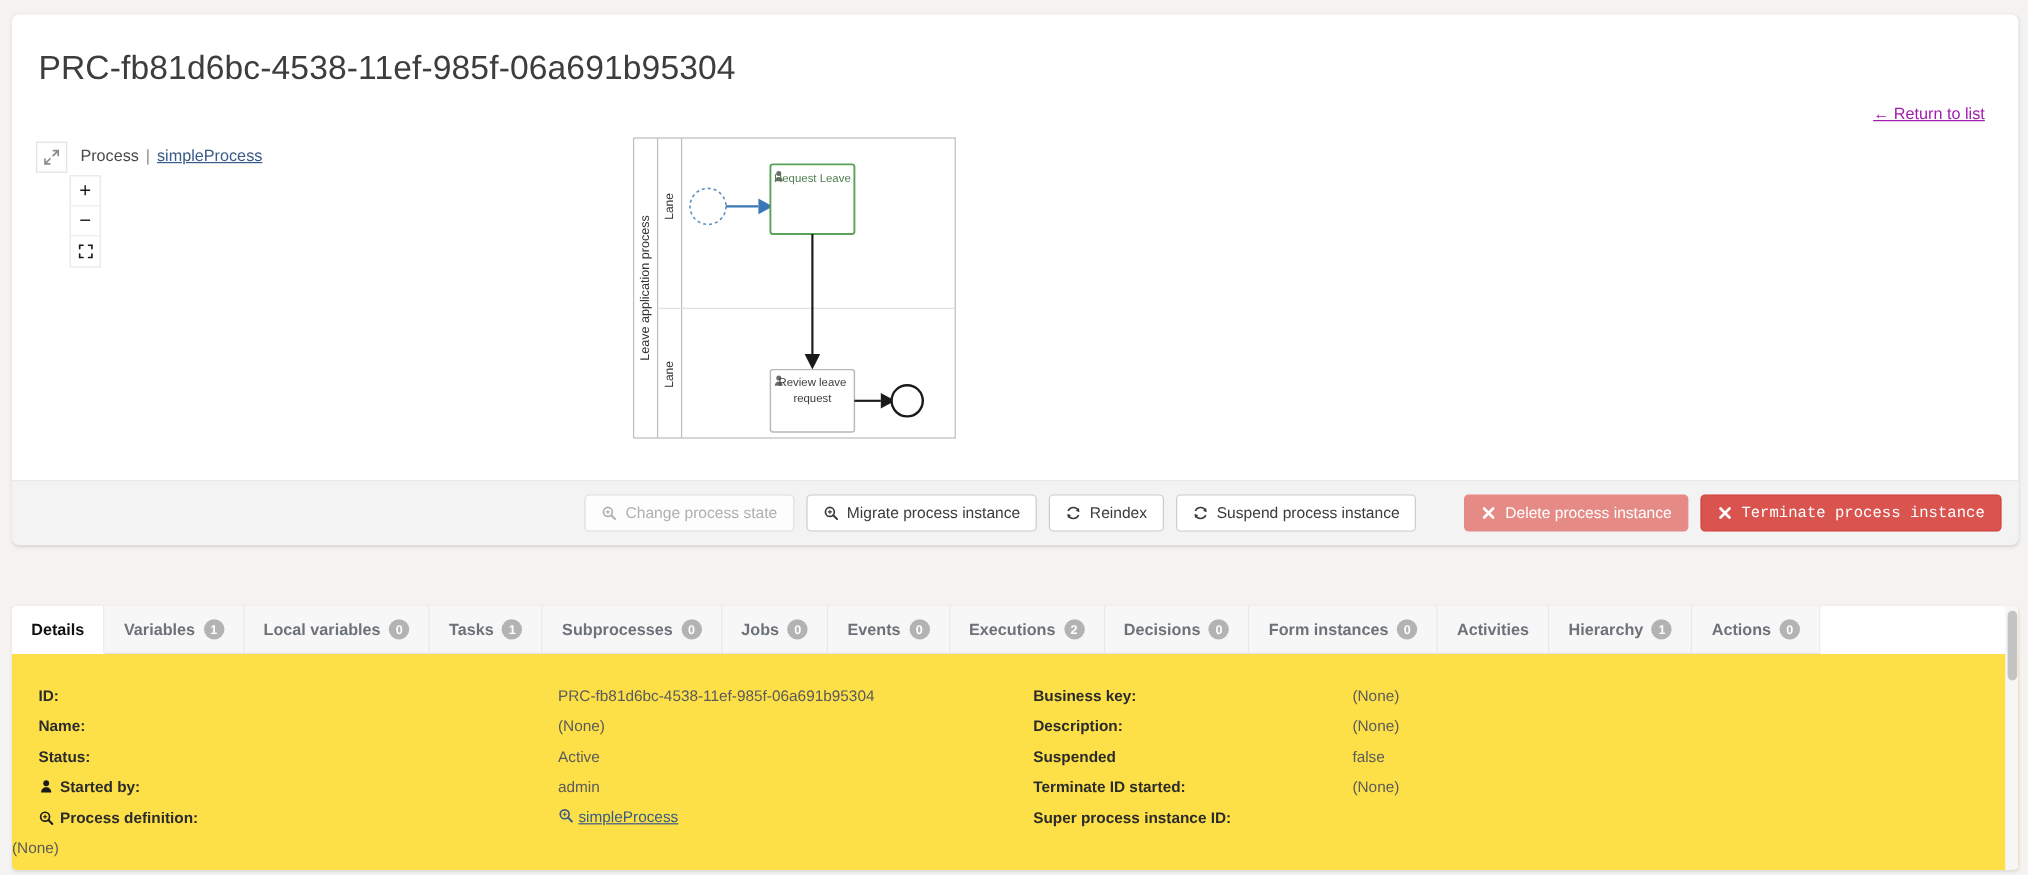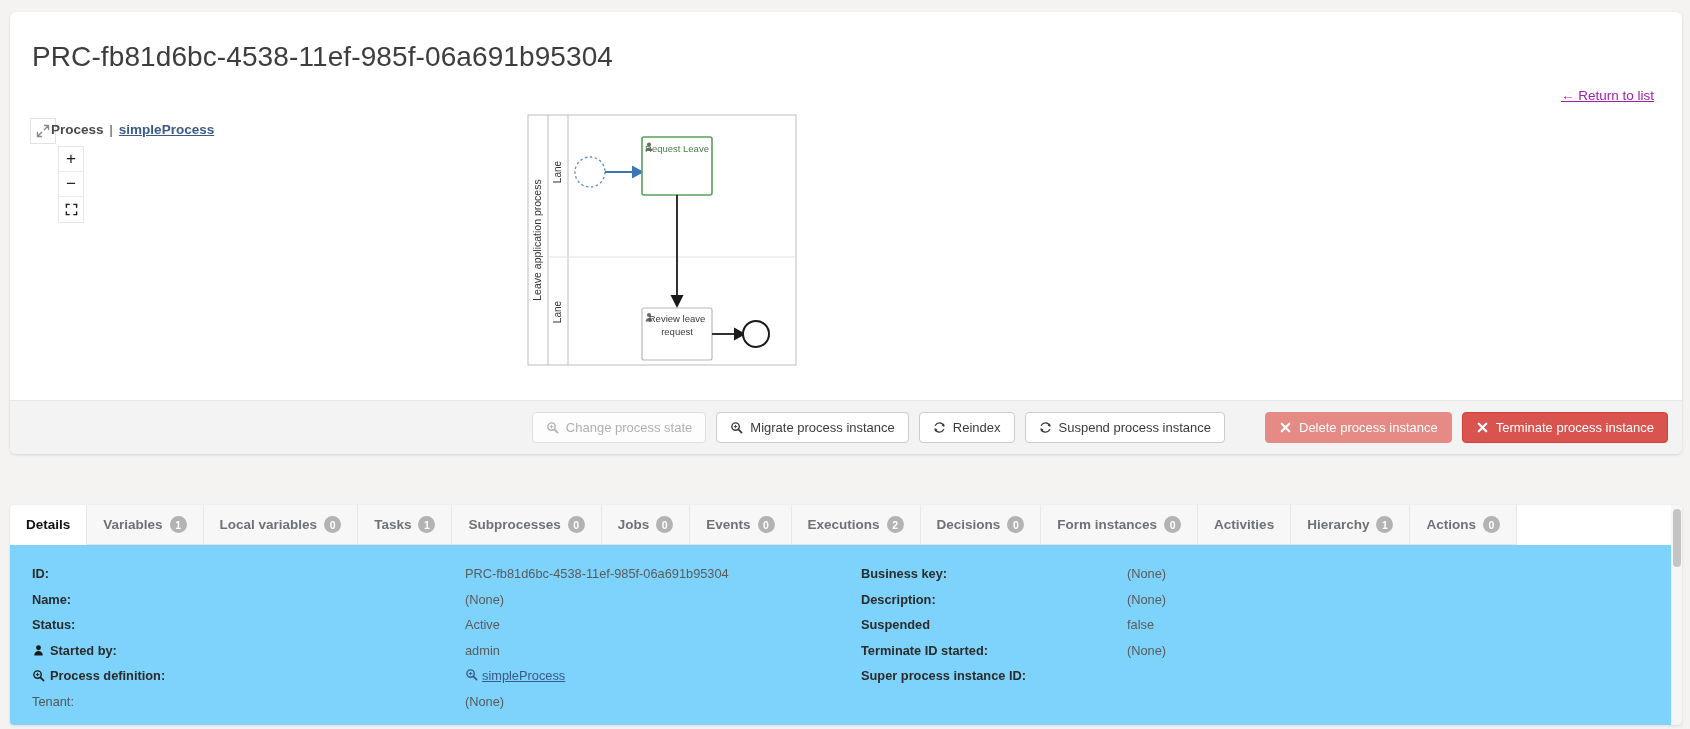--- a/index.html
+++ b/index.html
@@ -56,24 +56,23 @@
     position: absolute;
     left: 20px; top: 8px;
     width: 26px; height: 26px;
     border: 1px solid #e2e2e2;
     background: #fff;
     display: flex; align-items: center; justify-content: center;
     cursor: pointer;
   }
   .crumb {
     position: absolute;
-    left: 41px; top: 12px;
+    left: 57px; top: 12px;
     font-size: 13.5px;
     color: #4a4a4a;
-    font-weight: bold;
   }
   .crumb a {
     color: #3a5a87;
     text-decoration: underline;
     cursor: pointer;
   }
   .sep { color: #8a8a8a; margin: 0 2px; }
 
   .zoom-ctrls {
     position: absolute;
@@ -135,30 +134,31 @@
   .btn.danger-soft {
     background: #e58a84;
     border-color: #e58a84;
     color: #fff;
     margin-left: 30px;
   }
   .btn.danger {
     background: #d9534f;
     border-color: #d43f3a;
     color: #fff;
+    font-family: Liberation Mono, monospace;
   }
   .ic { display: inline-flex; }
 
   
   .card-bottom {
     position: absolute;
     left: 10px; top: 505px;
     width: 1672px;
     height: 220px;
-    background: #7dd3fc;
+    background: #fde047;
     border-radius: 4px;
     box-shadow: 0 1px 3px rgba(0,0,0,.10);
     overflow: hidden;
   }
   .tabs {
     display: flex;
     align-items: stretch;
     height: 40px;
     background: #f7f7f7;
     border-bottom: 1px solid #e3e3e3;
@@ -200,21 +200,21 @@
   }
 
   .details {
     display: flex;
     padding: 16px 0 0 0;
   }
   .col { width: 50%; }
   .drow {
     display: flex;
     height: 25.5px;
-    align-items: center;
+    align-items: flex-end;
     font-size: 12.8px;
   }
   .dlabel {
     width: 455px;
     padding-left: 22px;
     font-weight: bold;
     color: #2b2b2b;
     display: flex;
     align-items: center;
     gap: 5px;
@@ -494,23 +494,20 @@
                 <span><svg width="13" height="13" viewBox="0 0 14 14">
                     <circle cx="6" cy="6" r="4" fill="none" stroke="#3a5a87" stroke-width="1.5"></circle>
                     <line x1="9" y1="9" x2="12.5" y2="12.5" stroke="#3a5a87" stroke-width="1.8" stroke-linecap="round"></line>
                     <line x1="4.2" y1="6" x2="7.8" y2="6" stroke="#3a5a87" stroke-width="1"></line>
                     <line x1="6" y1="4.2" x2="6" y2="7.8" stroke="#3a5a87" stroke-width="1"></line>
                   </svg></span>
                 <span>simpleProcess</span>
               </a></div>
           </div>
           <div class="drow">
-            <div class="dlabel soft">
-              <span>Tenant:</span>
-            </div>
             <div class="dval">(None)</div>
           </div>
         </div>
       <div class="col right">
           <div class="drow">
             <div class="dlabel">
               <span>Business key:</span>
             </div>
             <div class="dval">(None)</div>
           </div>

